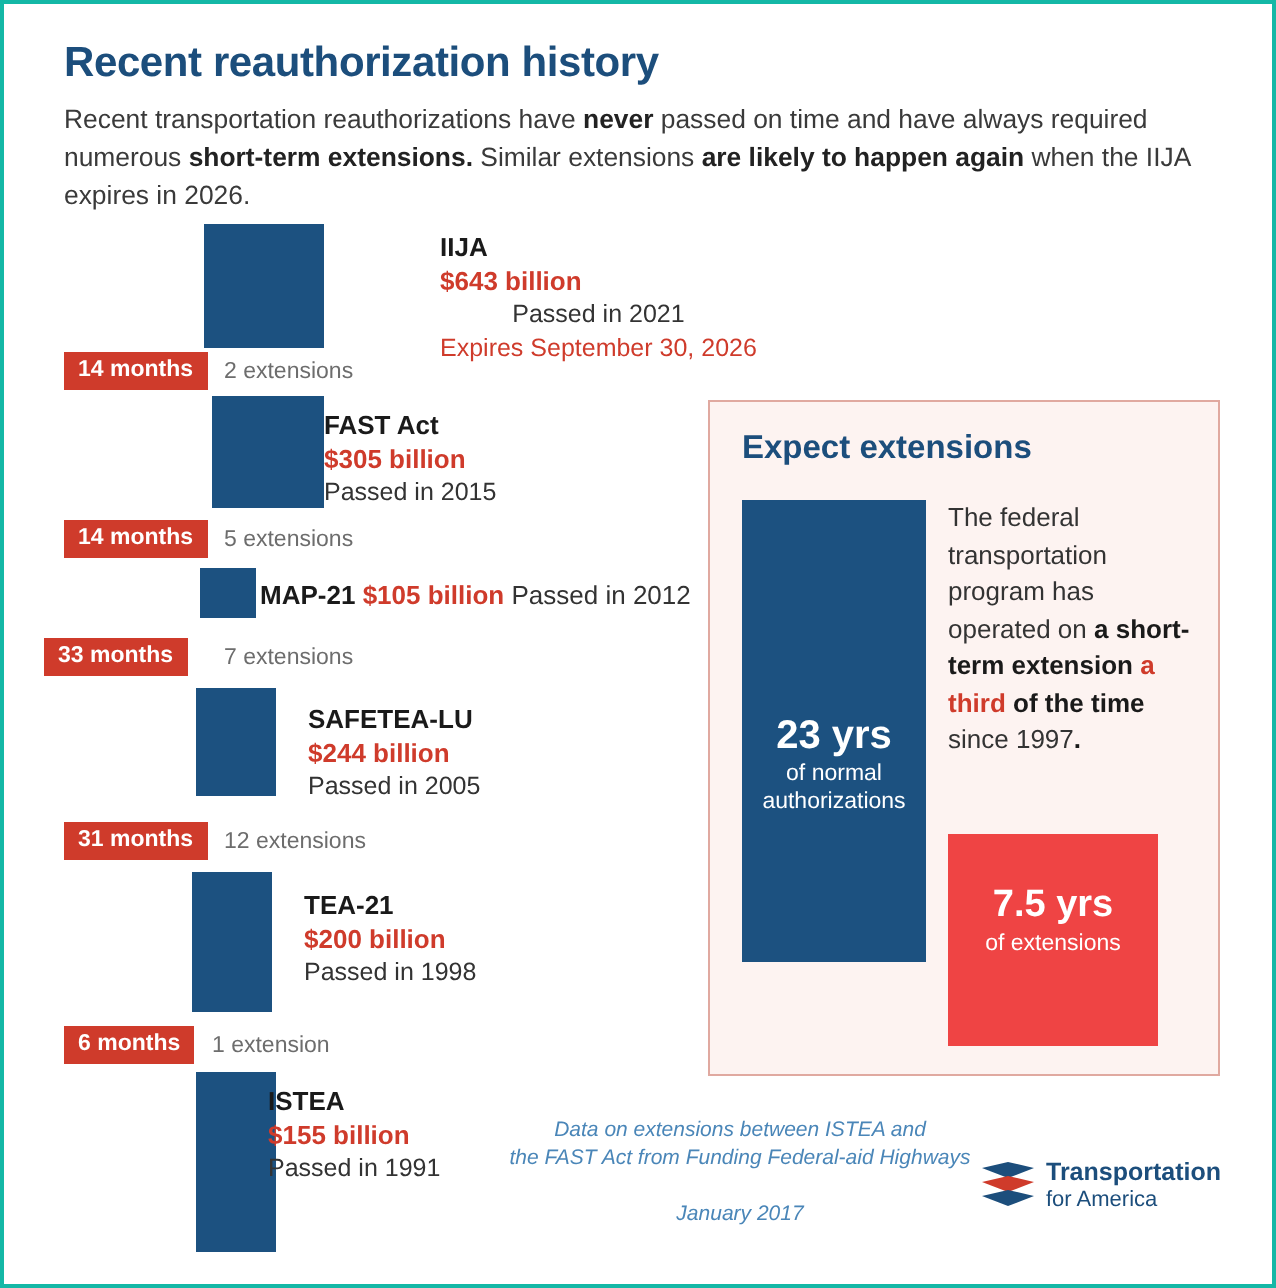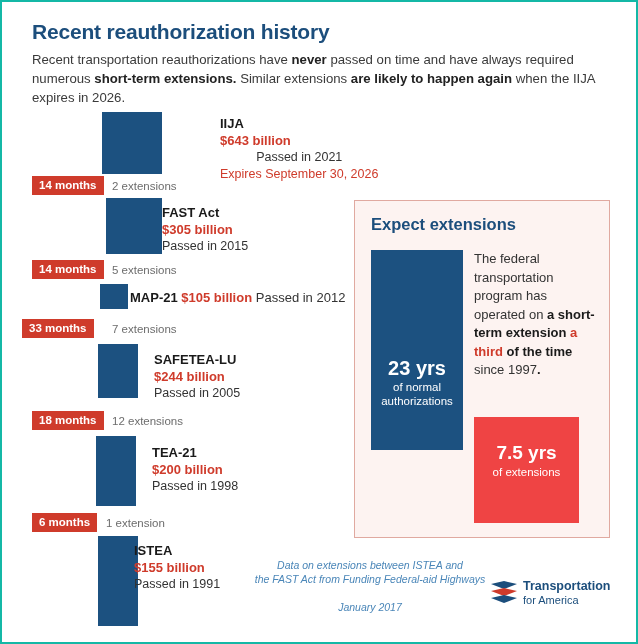--- a/index.html
+++ b/index.html
@@ -127,21 +127,21 @@
     top: 213px;
     font-size: 16.5px;
     font-weight: bold;
     color: #1c4e7c;
   }
   .panel-bar {
     position: absolute;
     left: 369px;
     top: 248px;
     width: 92px;
-    height: 200px;
+    height: 231px;
     background: #1c5180;
     color: #ffffff;
     text-align: center;
   }
   .panel-bar .big {
     position: absolute;
     left: 0;
     right: 0;
     top: 107px;
     font-size: 20px;
@@ -277,21 +277,21 @@
 
   <div class="ext-tag" style="left:20px; top:317px;">33 months</div>
   <div class="ext-label" style="left:110px; top:321px;">7 extensions</div>
 
   <div class="law" style="left:152px; top:350px;">
     <div class="law-name">SAFETEA-LU</div>
     <div class="law-amount">$244 billion</div>
     <div class="law-passed">Passed in 2005</div>
   </div>
 
-  <div class="ext-tag" style="left:30px; top:409px;">18 months</div>
+  <div class="ext-tag" style="left:30px; top:409px;">31 months</div>
   <div class="ext-label" style="left:110px; top:413px;">12 extensions</div>
 
   <div class="law" style="left:150px; top:443px;">
     <div class="law-name">TEA-21</div>
     <div class="law-amount">$200 billion</div>
     <div class="law-passed">Passed in 1998</div>
   </div>
 
   <div class="ext-tag" style="left:30px; top:511px;">6 months</div>
   <div class="ext-label" style="left:104px; top:515px;">1 extension</div>

